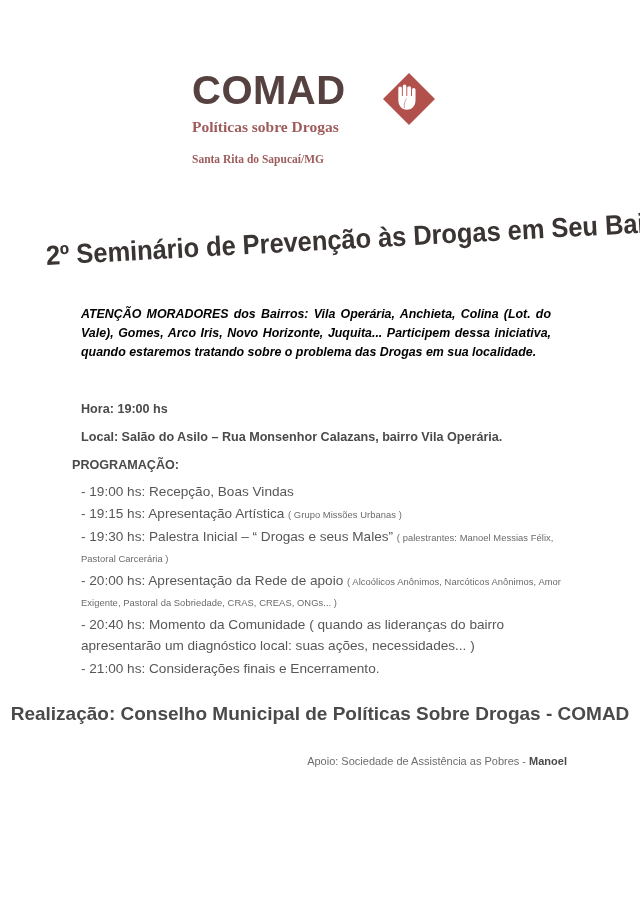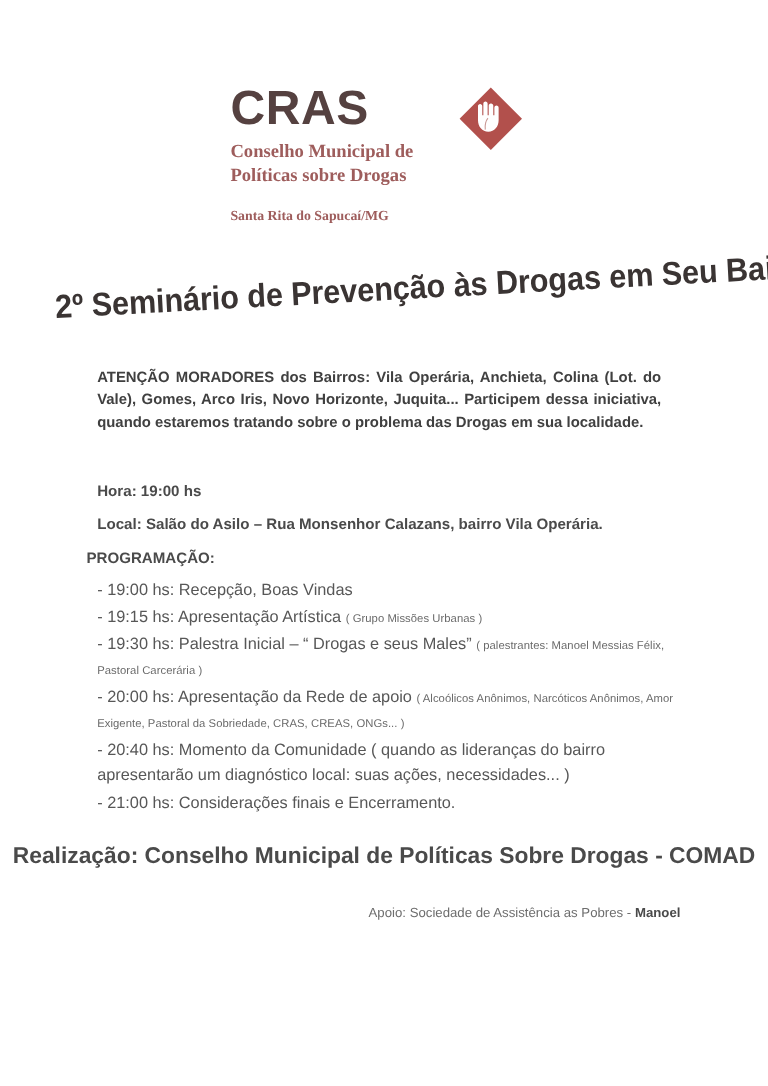--- a/index.html
+++ b/index.html
@@ -95,22 +95,23 @@
   
   .attention {
     position: absolute;
     left: 81px;
     top: 305px;
     width: 470px;
     font-family: "Liberation Sans", sans-serif;
     font-weight: bold;
     font-size: 12.4px;
     line-height: 1.52;
-    color: #404040;
+    color: #000000;
     text-align: justify;
+    font-style: italic;
   }
 
   
   .info-line {
     position: absolute;
     left: 81px;
     font-family: "Liberation Sans", sans-serif;
     font-weight: bold;
     font-size: 12.6px;
     color: #4a4a4a;
@@ -169,24 +170,23 @@
   .apoio b { color: #4a4a4a; }
 </style>
 </head>
 <body>
 
 <div class="page">
 
   <div class="logo-block">
     <div class="logo-inner">
 
-      <div class="logo-wordmark">CRAS</div>
+      <div class="logo-wordmark">COMAD</div>
 
       <div class="logo-sub">
-        <div>Conselho Municipal de</div>
         <div>Políticas sobre Drogas</div>
       </div>
 
       <div class="logo-city">Santa Rita do Sapucaí/MG</div>
 
       <div class="logo-diamond">
         <svg width="54" height="54" viewBox="0 0 54 54" aria-hidden="true">
           <polygon points="27,1 53,27 27,53 1,27" fill="#b2504c"></polygon>
           <g fill="#ffffff">
             <path d="M27.0 14.2c-1.0 0-1.75 0.8-1.75 1.8v8.0h-0.9v-9.6c0-1.0-0.78-1.8-1.78-1.8

